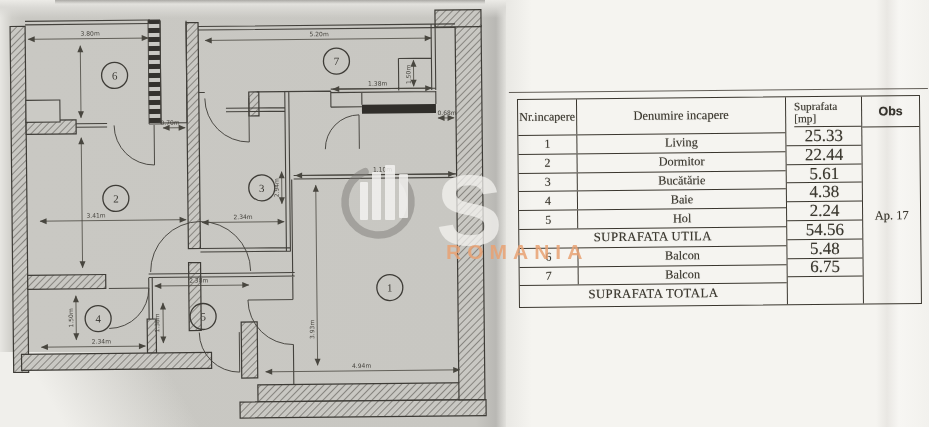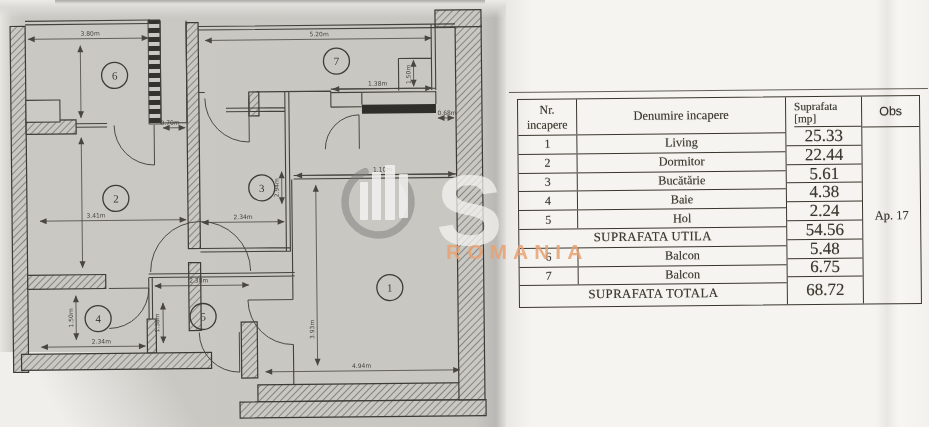--- a/index.html
+++ b/index.html
@@ -26,35 +26,35 @@
   .dimt{ font:6px "DejaVu Sans", sans-serif; fill:#45433d; text-anchor:middle; }
   .roomc{ stroke:#3e3c37; stroke-width:1.3; fill:none; }
   .roomn{ font:11px "Liberation Serif", serif; fill:#3b3934; text-anchor:middle; }
 
   
   .table-wrap{ position:absolute; left:508px; top:84px; width:421px; height:242px;
     transform:rotate(-0.55deg); color:#3b382f; text-shadow:0 0 0.7px rgba(59,56,47,0.5); }
   .toprule{ position:absolute; left:2px; top:6px; width:419px; border-top:1.7px solid rgba(62,58,50,0.8); }
   .tframe{ position:absolute; left:10px; top:13px; width:403px; height:209px; border:1.8px solid #3a362e; }
   .thead{ position:absolute; left:0; top:0; width:267px; height:36px; border-bottom:1.6px solid #3a362e; display:flex; }
-  .th1{ width:59px; border-right:1.6px solid #3a362e; display:flex; flex-direction:column; align-items:center; justify-content:center; font-size:12px; line-height:1.18; }
+  .th1{ width:59px; border-right:1.6px solid #3a362e; display:flex; align-items:center; justify-content:center; font-size:12px; line-height:1.18; }
   .th2{ flex:1; display:flex; align-items:center; justify-content:center; font-size:12.5px; }
   #rows-a{ position:absolute; left:0; top:36px; width:267px; }
   .trow{ height:18.8px; border-bottom:1.5px solid #3a362e; display:flex; }
   .trow:last-child{ border-bottom:none; }
   .tc1{ width:59px; border-right:1.5px solid #3a362e; display:flex; align-items:center; justify-content:center; font-size:12px; }
   .tc2{ flex:1; display:flex; align-items:center; justify-content:center; font-size:12.3px; }
   .tmerged{ flex:1; display:flex; align-items:center; justify-content:center; font-size:12.8px; letter-spacing:0.4px; }
   #c3col{ position:absolute; left:267px; top:0; width:77px; height:100%; border-left:1.6px solid #3a362e; border-right:1.6px solid #3a362e; }
   .c3head{ height:30px; border-bottom:1.5px solid #3a362e; display:flex; align-items:center; justify-content:center; font-size:11.3px;margin-left:8px; }
   .c3cell{ height:18.8px; border-bottom:1.5px solid #3a362e; display:flex; align-items:center; justify-content:center; font-size:17px; }
   .c3cell.last{ height:25px; border-bottom:none; }
   #c4col{ position:absolute; left:344px; top:0; right:0; height:100%; }
   .c4head{ height:31px; border-bottom:1.6px solid #3a362e; display:flex; align-items:center; justify-content:center;
-    font-family:"Liberation Sans", sans-serif; font-weight:normal; font-size:12.5px; color:#35322c; }
+    font-family:"Liberation Sans", sans-serif; font-weight:bold; font-size:12.5px; color:#35322c; }
   .c4obs{ position:absolute; left:0; top:31px; bottom:0; right:0; display:flex; align-items:center; justify-content:center; font-size:12.5px; }
 
   
   .watermark{ position:absolute; left:328px; top:150px; width:300px; height:130px; pointer-events:none; }
   .wm-s{ font-family:"Liberation Sans", sans-serif; font-weight:bold; font-size:100px; opacity:0.72; }
   .wm-ro{ font-family:"Liberation Sans", sans-serif; font-weight:bold; font-size:21px; letter-spacing:6px; opacity:0.85; }
 </style>
 </head>
 <body>
 
@@ -239,21 +239,20 @@
         <div class="c3head">Suprafata [mp]</div>
         <div id="c3cells">
             <div class="c3cell">25.33</div>
             <div class="c3cell">22.44</div>
             <div class="c3cell">5.61</div>
             <div class="c3cell">4.38</div>
             <div class="c3cell">2.24</div>
             <div class="c3cell">54.56</div>
             <div class="c3cell">5.48</div>
             <div class="c3cell">6.75</div>
-            <div class="c3cell last">68.72</div>
           </div>
       </div>
       <div id="c4col">
         <div class="c4head">Obs</div>
         <div class="c4obs">Ap. 17</div>
       </div>
     </div>
   </div>
 
   <div class="watermark">

